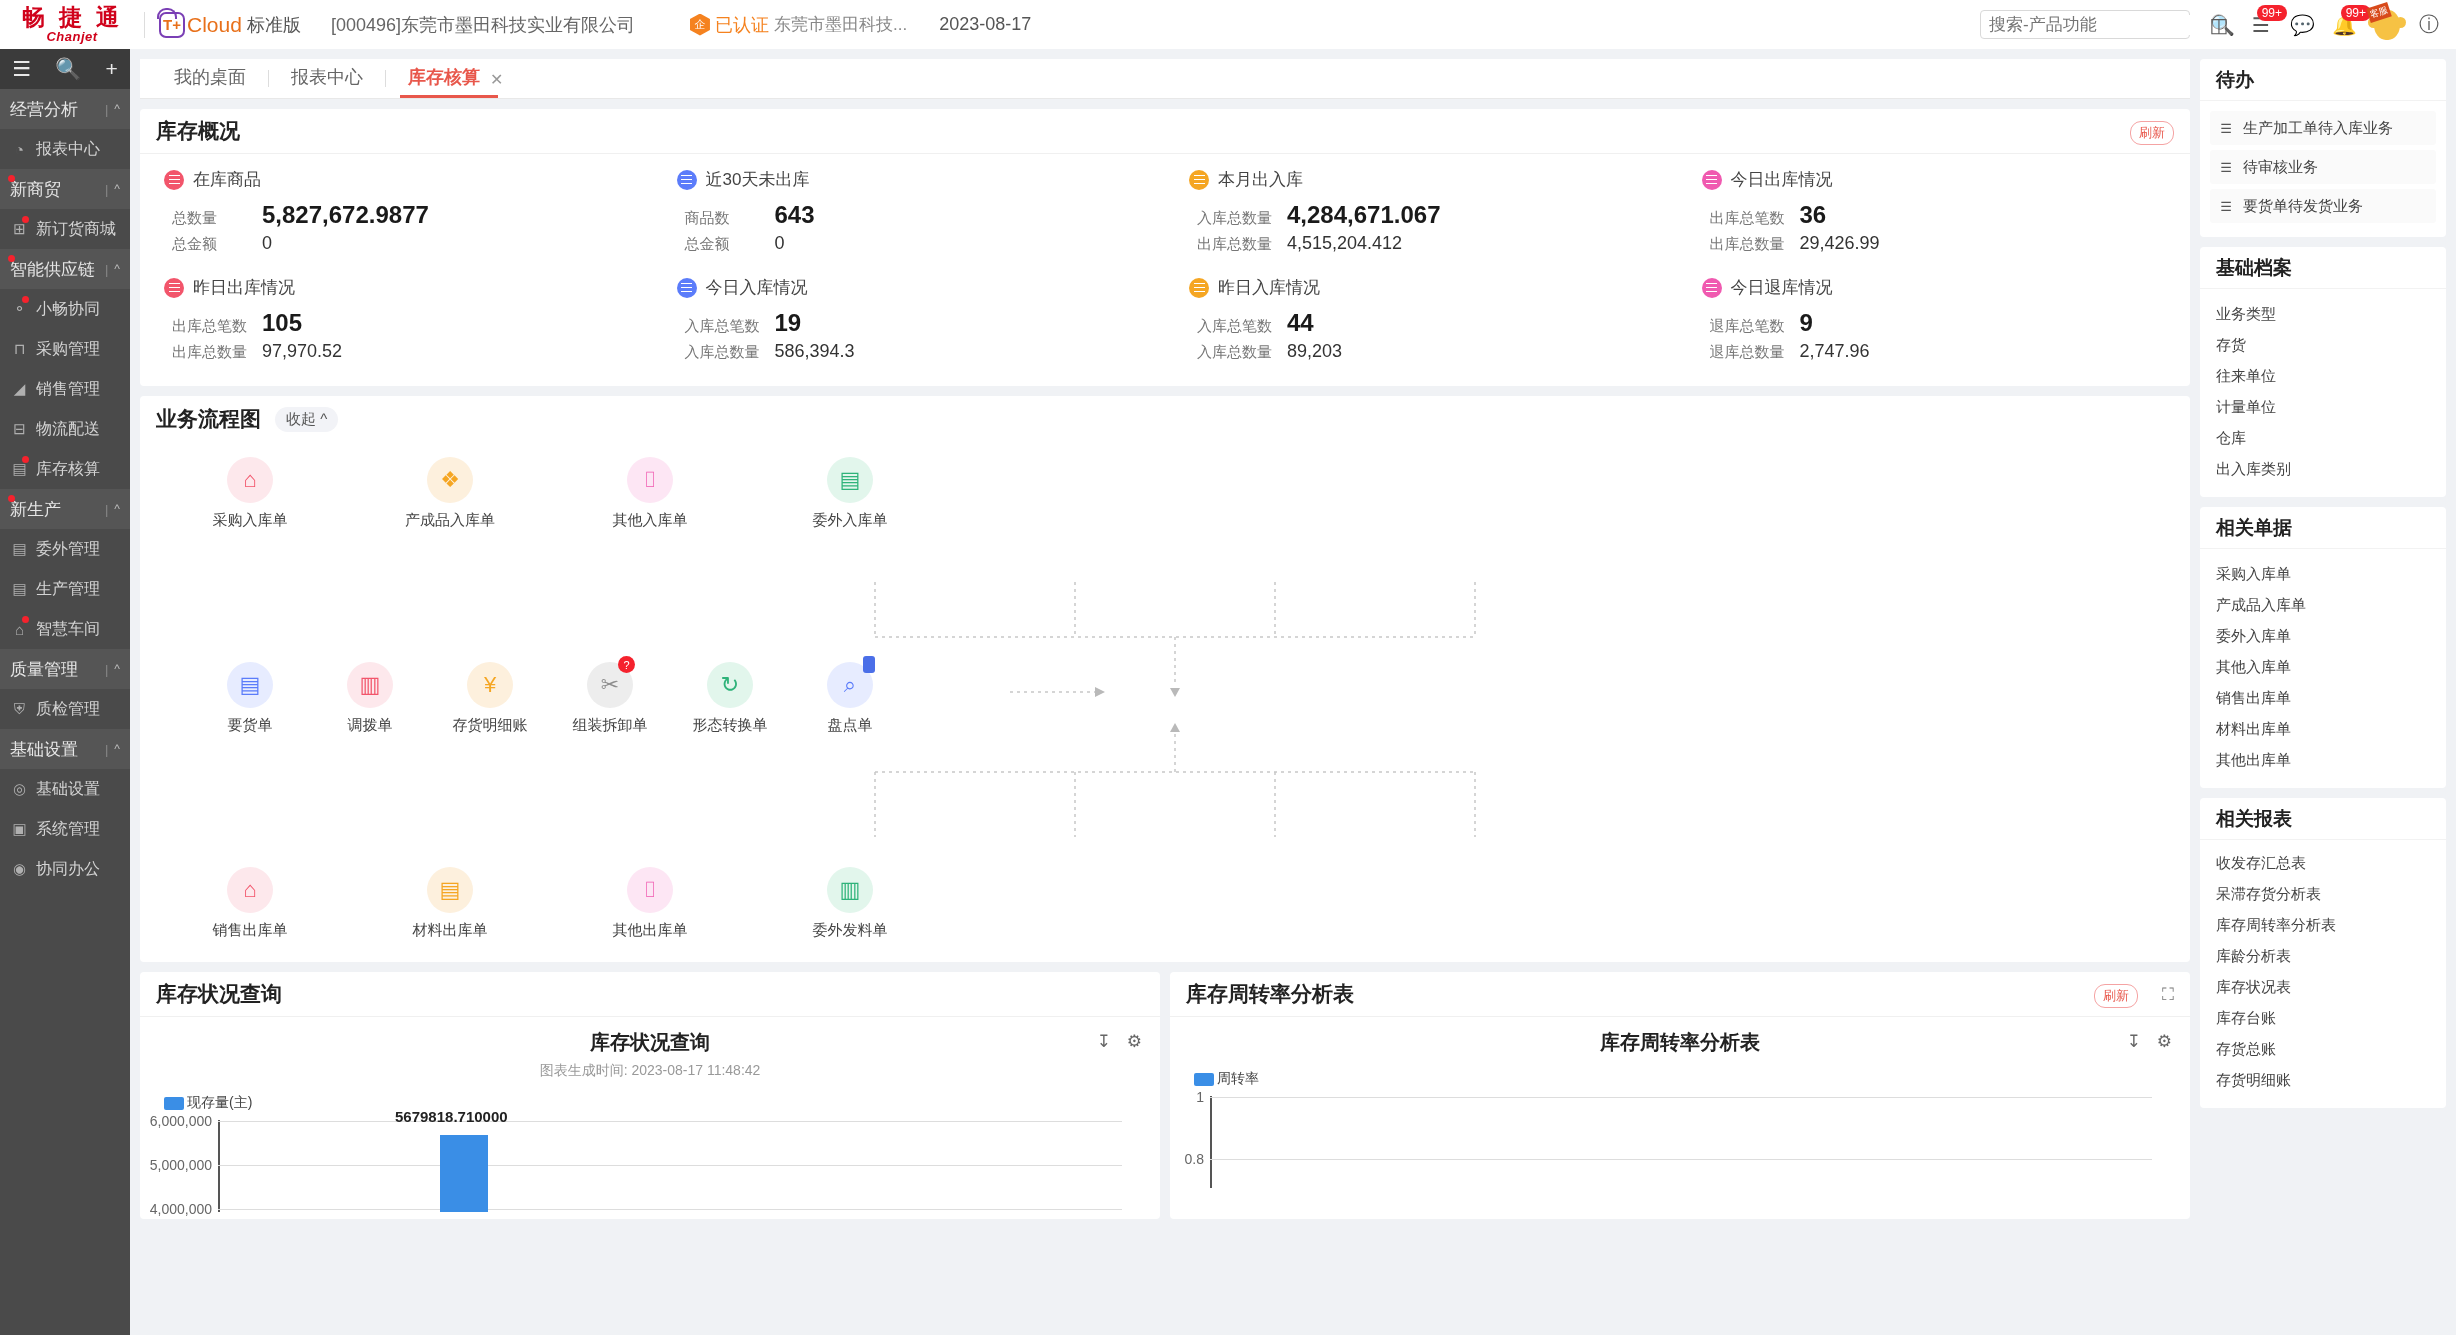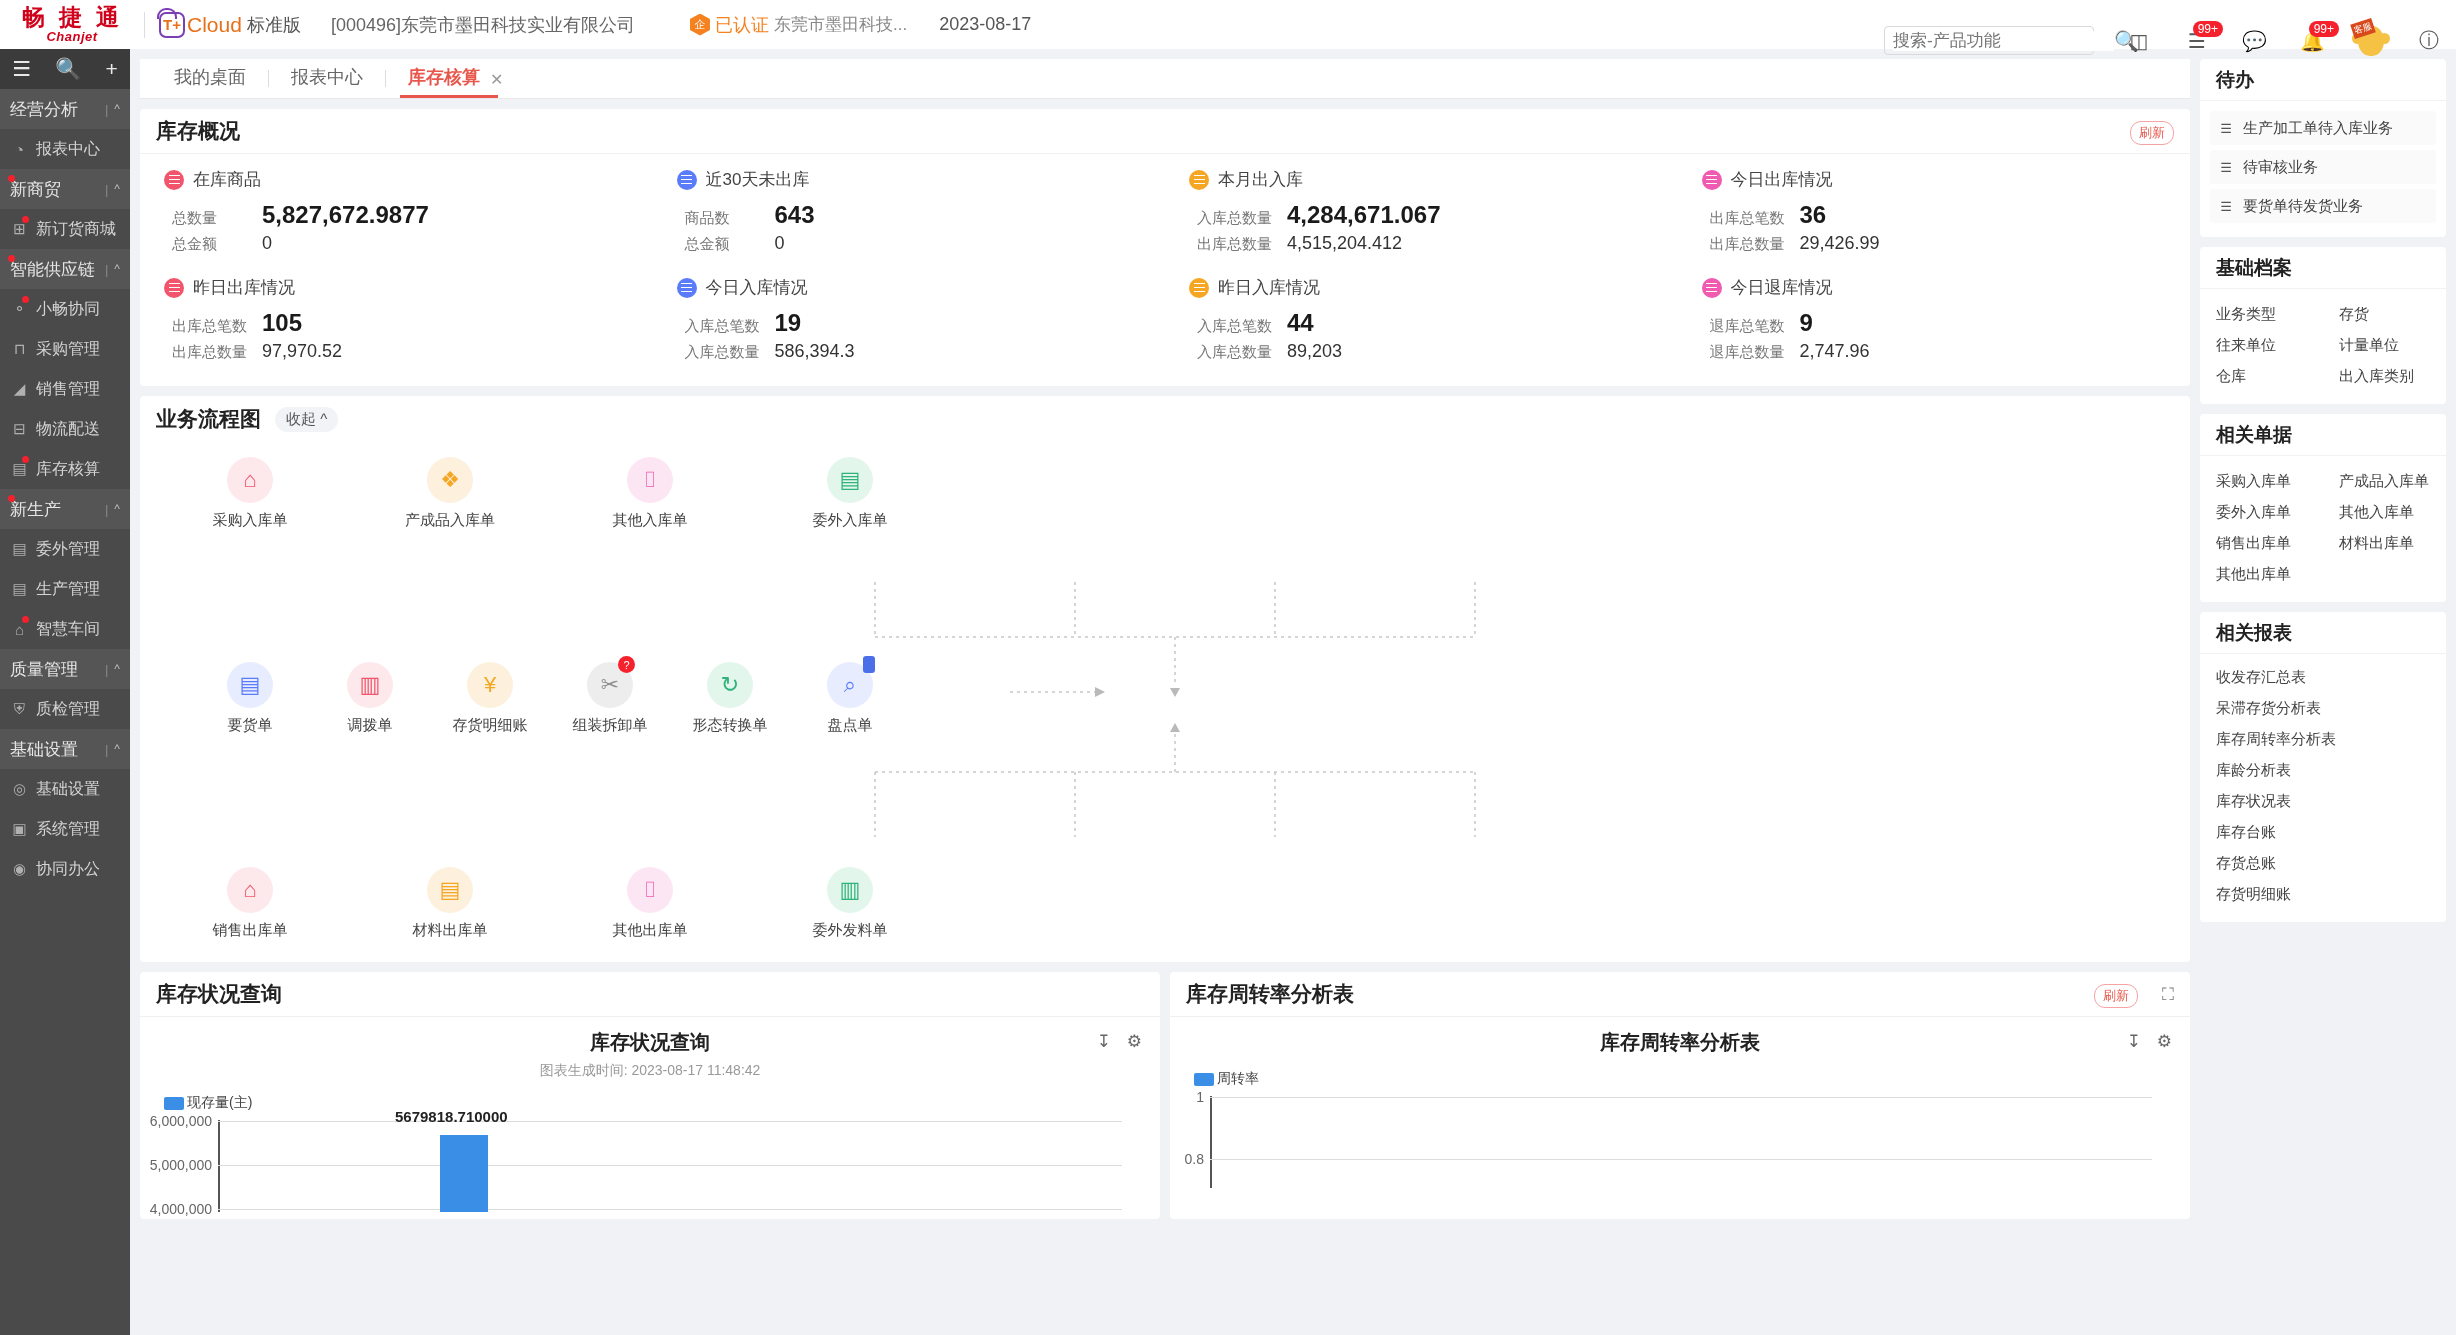--- a/index.html
+++ b/index.html
@@ -19,21 +19,21 @@
   .cloudicon:before{content:"";position:absolute;top:-6px;left:-4px;width:16px;height:9px;border:2.5px solid #7a3fb5;border-bottom:none;border-radius:9px 9px 0 0;}
   .cloudtxt{ font-size:21px;color:#e8701a;font-weight:500;}
   .cloudver{ font-size:18px;color:#555;margin-left:3px;}
   .company{ font-size:18px;color:#666;margin-left:30px;}
   .certbox{ display:flex;align-items:center;margin-left:55px;gap:5px;}
   .certicon{ width:20px;height:22px;background:#f5821f;color:#fff;font-size:11px;display:flex;align-items:center;justify-content:center;
              clip-path:polygon(50% 0,100% 25%,100% 75%,50% 100%,0 75%,0 25%);}
   .certtxt{ color:#f5821f;font-size:18px;}
   .certsub{ color:#888;font-size:17px;}
   .datetxt{ color:#555;font-size:18px;margin-left:32px;}
-  .topright{ position:absolute; right:14px; top:16px; height:49px; display:flex; align-items:center; gap:32px;justify-content:space-between;}
+  .topright{ position:absolute; right:14px; top:0; height:49px; display:flex; align-items:center; gap:16px;justify-content:space-between;}
   .searchbox{ width:210px;height:29px;border:1px solid #d9d9d9;border-radius:4px;display:flex;align-items:center;padding:0 8px;}
   .searchbox input{ border:none;outline:none;flex:1;font-size:17px;color:#999;font-family:inherit;}
   .ticon{ width:26px;height:26px;position:relative;display:flex;align-items:center;justify-content:center;color:#595959;}
   .badge{ position:absolute;top:-7px;right:-13px;background:#f5222d;color:#fff;font-size:12px;border-radius:9px;padding:1px 5px;line-height:1.2;}
   .monkey{ width:34px;height:30px;background:#f6c244;border-radius:50%/55%;position:relative;}
   .monkey:before{content:"";position:absolute;left:-6px;top:7px;width:11px;height:11px;background:#f6c244;border-radius:50%;}
   .monkey:after{content:"";position:absolute;right:-6px;top:7px;width:11px;height:11px;background:#f6c244;border-radius:50%;}
   .monkeytag{position:absolute;left:-6px;top:-5px;background:#d84a1b;color:#fff;font-size:9px;padding:1px 2px;transform:rotate(-18deg);z-index:2;}
 
   
@@ -106,21 +106,21 @@
   .axis{position:absolute;left:78px;top:0;bottom:-6px;width:1.5px;background:#555;}
   .bar{position:absolute;background:#3a8ee6;}
   .barlbl{position:absolute;font-size:15px;font-weight:bold;color:#222;white-space:nowrap;}
 
   
   .right{ width:266px;flex-shrink:0;padding:10px 10px 0 10px;}
   .rcard{ background:#fff;border-radius:4px;margin-bottom:10px;}
   .rhd{ height:42px;display:flex;align-items:center;padding:0 16px;font-size:19px;font-weight:bold;color:#222;border-bottom:1px solid #f2f2f2;}
   .todoitem{ height:34px;display:flex;align-items:center;gap:9px;margin:5px 10px;padding:0 8px;background:#fafafa;border-radius:3px;font-size:15px;color:#444;cursor:pointer;}
   .todoicon{ width:16px;height:16px;color:#555;font-size:13px;display:flex;align-items:center;justify-content:center;}
-  .rgrid{ display:grid;grid-template-columns:1fr 1fr;padding:10px 0 12px;}
+  .rgrid{ display:grid;grid-template-columns:1fr;padding:10px 0 12px;}
   .rgrid a{ font-size:15px;color:#444;padding:6px 0 6px 16px;text-decoration:none;cursor:pointer;}
   .rlist{ padding:8px 0 12px;display:flex;flex-direction:column;}
   .rlist a{ font-size:15px;color:#444;padding:6px 0 6px 16px;text-decoration:none;cursor:pointer;}
 </style>
 </head>
 <body>
 
 <div class="topbar">
   <div class="logo">
     <div class="cn">畅 捷 通</div>

